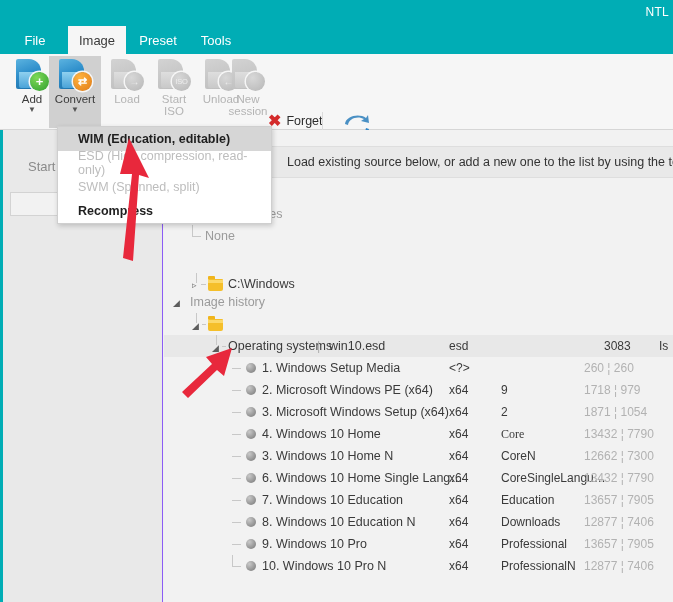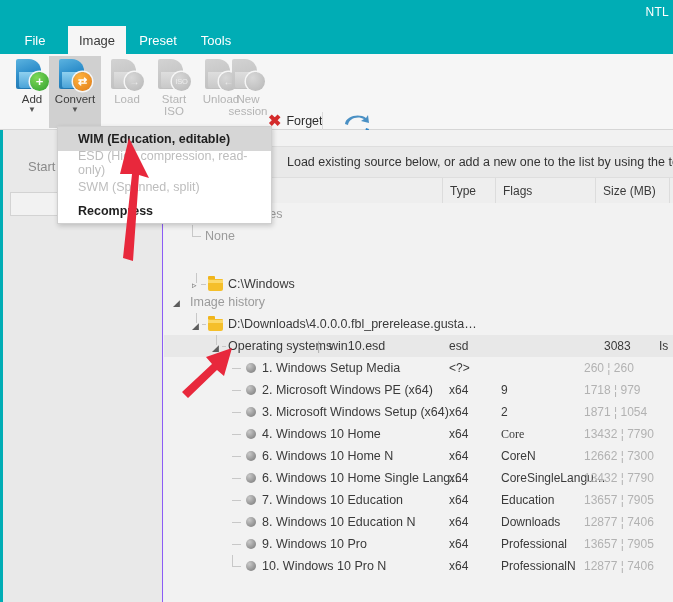--- a/index.html
+++ b/index.html
@@ -348,27 +348,20 @@
     <div class="rail-start">Start</div>
     <div class="rail-source">Source</div>
   </div>
 
   <div class="content">
 
     <div class="infobar">
       <span>Load existing source below, or add a new one to the list by using the toolb</span>
     </div>
 
-    <div class="colhdr">
-      <div class="col col-name"></div>
-      <div class="col col-type">Type</div>
-      <div class="col col-flags">Flags</div>
-      <div class="col col-size">Size (MB)</div>
-      <div class="col col-src">S</div>
-    </div>
 
     <div class="tree">
 
       <div class="trow grp" style="top:0px;">
         <span class="tw expanded" style="left:9px;top:7px;"></span>
         <span class="tlabel" style="left:26px;">Mounted images</span>
       </div>
 
       <div class="trow grp" style="top:22px;">
         <span class="guide" style="left:28px;top:0px;width:1px;height:12px;"></span>
@@ -388,21 +381,20 @@
       <div class="trow grp" style="top:88px;">
         <span class="tw expanded" style="left:9px;top:7px;"></span>
         <span class="tlabel" style="left:26px;">Image history</span>
       </div>
 
       <div class="trow child" style="top:110px;">
         <span class="guide" style="left:32px;top:0px;width:1px;height:10px;"></span>
         <span class="tw expanded" style="left:28px;top:8px;"></span>
         <span class="guide" style="left:38px;top:11px;width:4px;height:1px;"></span>
         <span class="folder" style="left:44px;top:6px;"></span>
-        <span class="tlabel" style="left:64px;">D:\Downloads\4.0.0.0.fbl_prerelease.gusta…</span>
       </div>
 
       <div class="trow child sel" style="top:132px;">
         <span class="guide" style="left:52px;top:0px;width:1px;height:10px;"></span>
         <span class="tw expanded" style="left:48px;top:8px;"></span>
         <span class="guide" style="left:58px;top:11px;width:4px;height:1px;"></span>
         <span class="tlabel" style="left:64px;">Operating systems</span>
         <span class="tsep" style="left:153px;">|</span>
         <span class="tlabel" style="left:165px;">win10.esd</span>
         <span class="tval" style="left:285px;">esd</span>
@@ -442,21 +434,21 @@
         <span class="bullet" style="left:82px;top:6px;"></span>
         <span class="tlabel" style="left:98px;">4. Windows 10 Home</span>
         <span class="tval" style="left:285px;">x64</span>
         <span class="tval" style="left:337px;font-family:Liberation Serif, serif;">Core</span>
         <span class="tval muted" style="left:420px;">13432 ¦ 7790</span>
       </div>
 
       <div class="trow child" style="top:242px;">
         <span class="guide" style="left:68px;top:11px;width:9px;height:1px;"></span>
         <span class="bullet" style="left:82px;top:6px;"></span>
-        <span class="tlabel" style="left:98px;">6. Windows 10 Home N</span>
+        <span class="tlabel" style="left:98px;">3. Windows 10 Home N</span>
         <span class="tval" style="left:285px;">x64</span>
         <span class="tval" style="left:337px;">CoreN</span>
         <span class="tval muted" style="left:420px;">12662 ¦ 7300</span>
       </div>
 
       <div class="trow child" style="top:264px;">
         <span class="guide" style="left:68px;top:11px;width:9px;height:1px;"></span>
         <span class="bullet" style="left:82px;top:6px;"></span>
         <span class="tlabel" style="left:98px;">6. Windows 10 Home Single Lang…</span>
         <span class="tval" style="left:285px;">x64</span>

